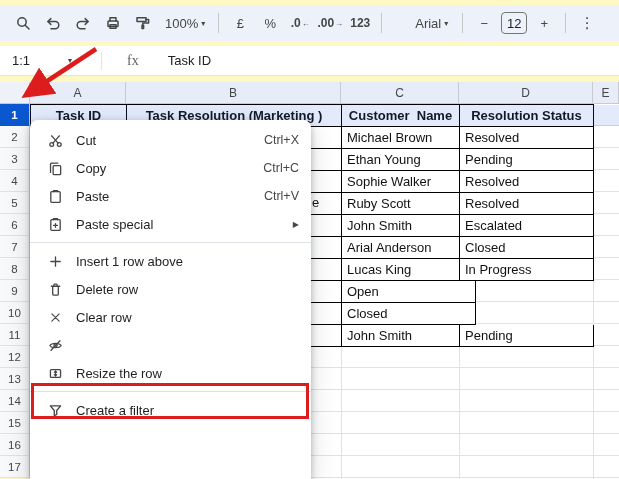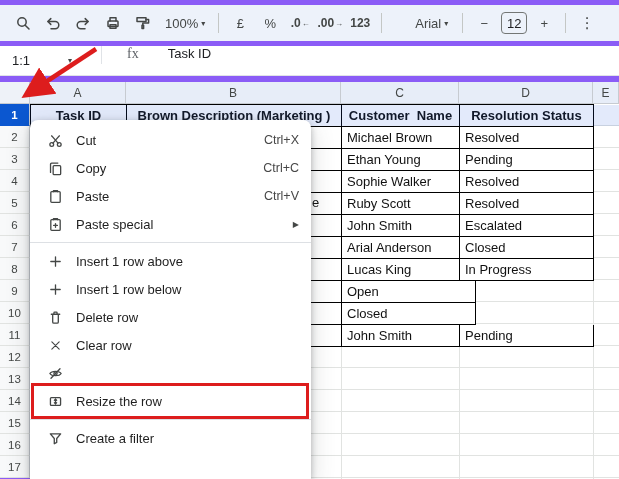--- a/index.html
+++ b/index.html
@@ -1,37 +1,37 @@
 <!DOCTYPE html>
 <html><head>
 <meta charset="utf-8">
 <style>
   *{box-sizing:border-box;margin:0;padding:0;}
   body{font-family:"Liberation Sans","DejaVu Sans",sans-serif;background:#fff;}
-  #stage{position:relative;width:619px;height:479px;overflow:hidden;background:#8b5cf6;}
+  #stage{position:relative;width:619px;height:479px;overflow:hidden;background:#fef9c3;}
 
   
   .toolbar-pill{position:absolute;left:-26px;top:5px;width:700px;height:36px;border-radius:18px;
     background:#edf2fa;display:flex;align-items:center;padding-left:34px;}
   .tb{height:26px;min-width:26px;border-radius:4px;display:flex;align-items:center;justify-content:center;
     color:#444746;margin:0 2px;cursor:pointer;}
   .tb svg{stroke:#444746;fill:none;stroke-width:1.5;stroke-linecap:round;stroke-linejoin:round;}
   .tb-txt{font-size:13px;color:#444746;}
   .bold-txt{font-weight:bold;font-size:12px;}
   .caret{font-size:8px;color:#444746;margin-left:3px;}
   .mini-arrow{font-size:8px;color:#444746;margin-left:1px;}
   .tdiv{width:1px;height:20px;background:#c4c7c5;margin:0 6px;}
   .tb-font{width:64px;justify-content:flex-end;padding:0 6px;}
   .fsize-box{width:26px;height:22px;border:1px solid #747775;border-radius:4px;display:flex;
     align-items:center;justify-content:center;font-size:13px;color:#202124;margin:0 2px;}
   .more-dots{font-size:15px;color:#444746;}
 
   
   .fbar{position:absolute;top:46px;left:0;width:619px;height:30px;background:#fff;
-    border-bottom:1px solid #e0e3e7;display:flex;gap:15px;}
+    border-bottom:1px solid #e0e3e7;display:flex;align-items:center;gap:15px;}
   .namebox{width:86px;display:flex;align-items:center;justify-content:space-between;
     padding:0 14px 0 12px;font-size:13px;color:#202124;cursor:pointer;}
   .fdiv{width:1px;height:18px;background:#e0e3e7;}
   .fx{font-family:"Liberation Serif","DejaVu Serif",serif;color:#5f6368;
     font-size:14px;margin:0 14px 0 10px;}
   .fcontent{font-size:13px;color:#202124;}
 
   
   .corner{position:absolute;left:0;top:82px;width:30px;height:22px;background:#eef2f8;
     border-right:1px solid #c7cbd1;border-bottom:1px solid #c7cbd1;}
@@ -241,21 +241,21 @@
         <span>16</span>
       </div>
     <div class="rh">
         <span>17</span>
       </div>
   </div>
 
   <div class="table">
     <div class="trow">
       <div class="tc hd w-a">Task ID</div>
-      <div class="tc hd w-b">Brown Description (Marketing )</div>
+      <div class="tc hd w-b">Task Resolution (Marketing )</div>
       <div class="tc hd w-c">Customer  Name</div>
       <div class="tc hd w-d">Resolution Status</div>
     </div>
     <div class="trow">
       <div class="tc w-a"></div>
         <div class="tc w-b"></div>
       <div class="tc w-c">Michael Brown</div>
       <div class="tc w-d">Resolved</div>
     </div>
     <div class="trow">
@@ -360,28 +360,20 @@
       <span class="sub">▶</span>
     </div>
     <div class="msep"></div>
     <div class="mi">
       <span class="ic">
           <svg width="15" height="15" viewBox="0 0 16 16">
             <path d="M8 3 v10 M3 8 h10"></path>
           </svg>
         </span>
       <span class="lbl">Insert 1 row above</span>
-    </div>
-    <div class="mi">
-      <span class="ic">
-          <svg width="15" height="15" viewBox="0 0 16 16">
-            <path d="M8 3 v10 M3 8 h10"></path>
-          </svg>
-        </span>
-      <span class="lbl">Insert 1 row below</span>
     </div>
     <div class="mi">
       <span class="ic">
           <svg width="15" height="15" viewBox="0 0 16 16">
             <path d="M5 5.5 v7.2 a1.3 1.3 0 0 0 1.3 1.3 h3.4 a1.3 1.3 0 0 0 1.3 -1.3 V5.5"></path>
             <path d="M3.5 4.5 h9"></path>
             <path d="M6.3 4.3 v-1.2 a0.8 0.8 0 0 1 0.8 -0.8 h1.8 a0.8 0.8 0 0 1 0.8 0.8 v1.2"></path>
           </svg>
         </span>
       <span class="lbl">Delete row</span>

